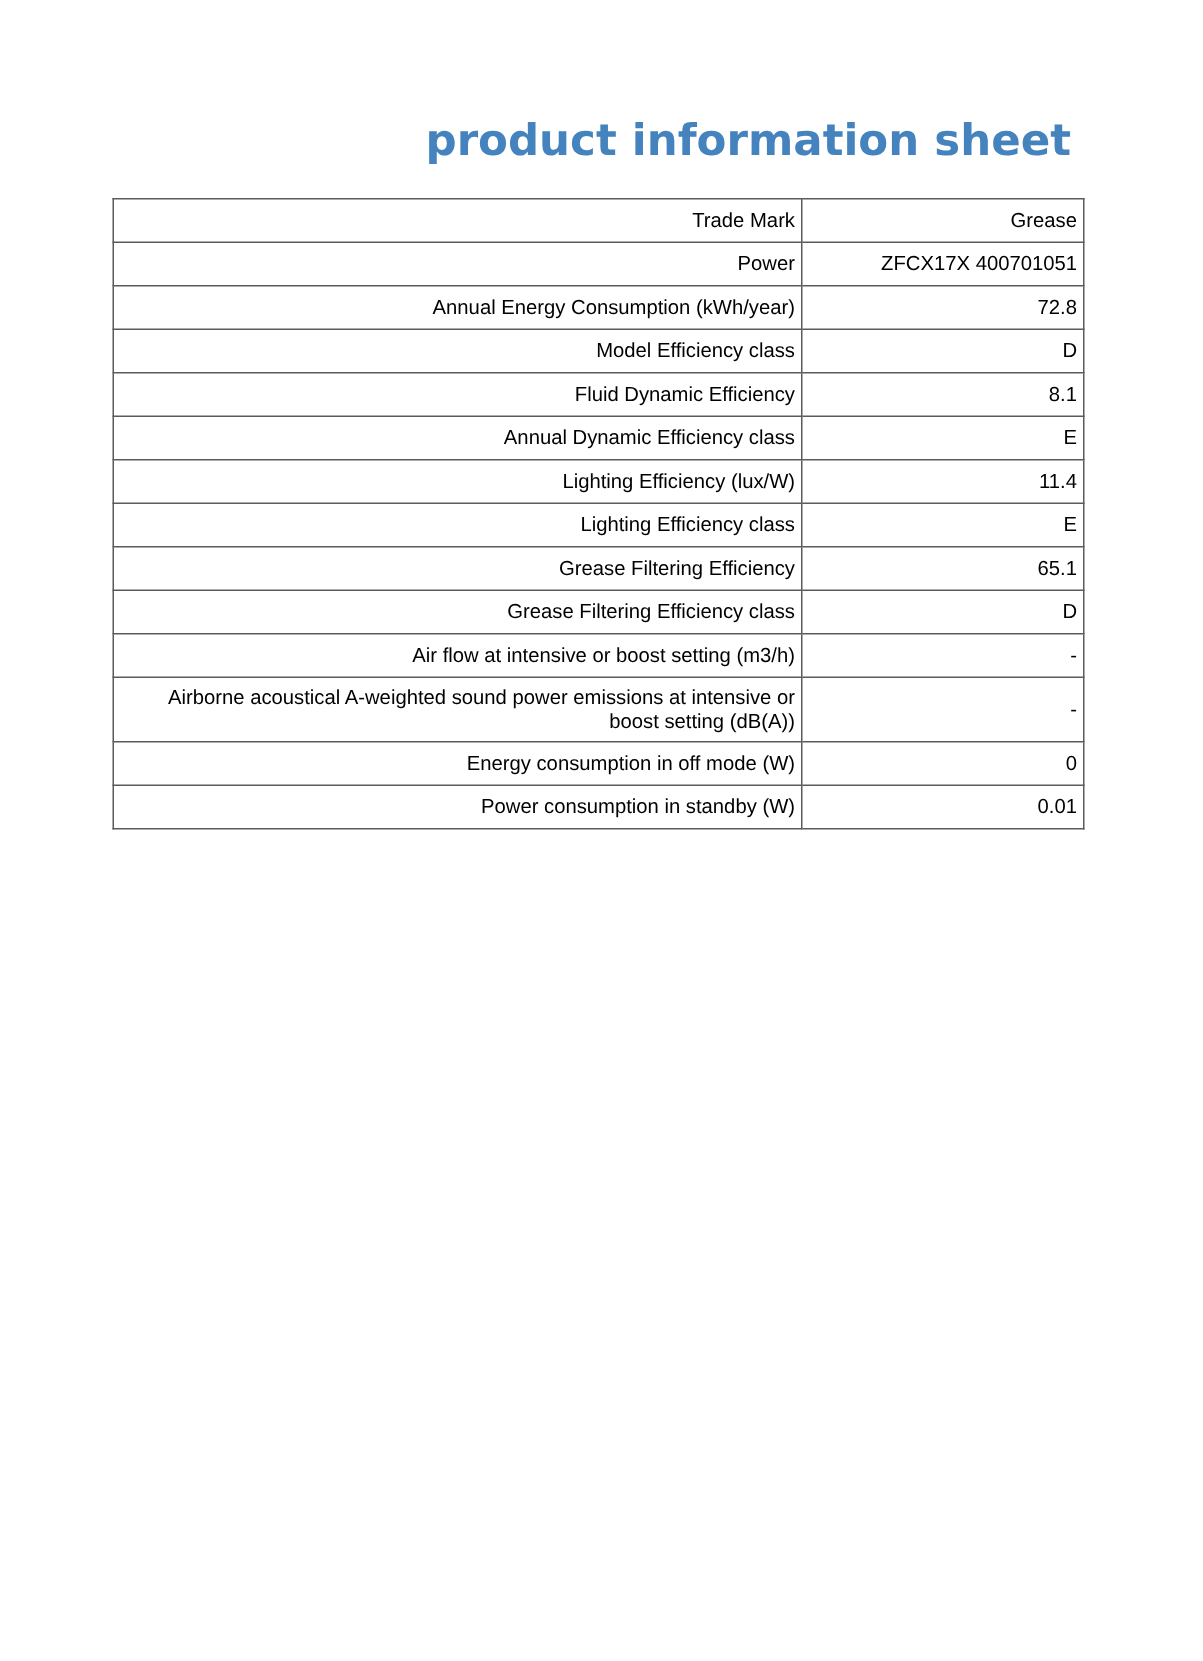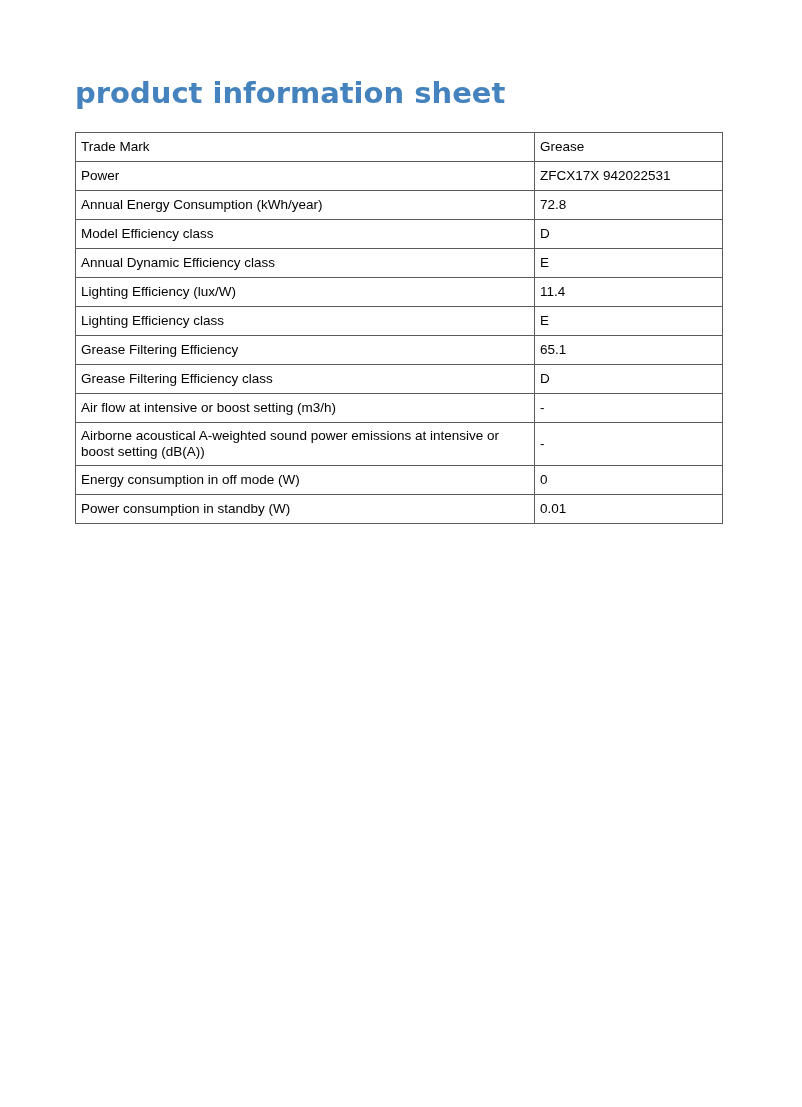--- a/index.html
+++ b/index.html
@@ -16,29 +16,30 @@
     overflow: hidden;
   }
   .page {
     width: 639px;
     margin-left: 75px;
   }
   .title {
     font-family: "DejaVu Sans", sans-serif;
     font-weight: bold;
     font-size: 29px;
-    text-align: left;
+    text-align: right;
     margin-top: 76px;
     margin-bottom: 22px;
     letter-spacing: 0px;
   }
   table.info-table {
     border-collapse: collapse;
     width: 639px;
     table-layout: fixed;
+    text-align: right;
   }
   table.info-table td {
     border: 1px solid #5b5b5b;
     font-size: 13.5px;
     line-height: 16px;
     vertical-align: middle;
     padding: 5px 4px 5px 5px;
     height: 18px; 
     word-wrap: break-word;
   }
@@ -53,33 +54,37 @@
 
   <table class="info-table">
     <tbody>
   <tr>
     <td class="label-cell">Trade Mark</td>
     <td class="value-cell">Grease</td>
   </tr>
 
   <tr>
     <td class="label-cell">Power</td>
-    <td class="value-cell">ZFCX17X 942022531</td>
+    <td class="value-cell">ZFCX17X 400701051</td>
   </tr>
 
   <tr>
     <td class="label-cell">Annual Energy Consumption (kWh/year)</td>
     <td class="value-cell">72.8</td>
   </tr>
 
   <tr>
     <td class="label-cell">Model Efficiency class</td>
     <td class="value-cell">D</td>
   </tr>
 
+  <tr>
+    <td class="label-cell">Fluid Dynamic Efficiency</td>
+    <td class="value-cell">8.1</td>
+  </tr>
 
   <tr>
     <td class="label-cell">Annual Dynamic Efficiency class</td>
     <td class="value-cell">E</td>
   </tr>
 
   <tr>
     <td class="label-cell">Lighting Efficiency (lux/W)</td>
     <td class="value-cell">11.4</td>
   </tr>

